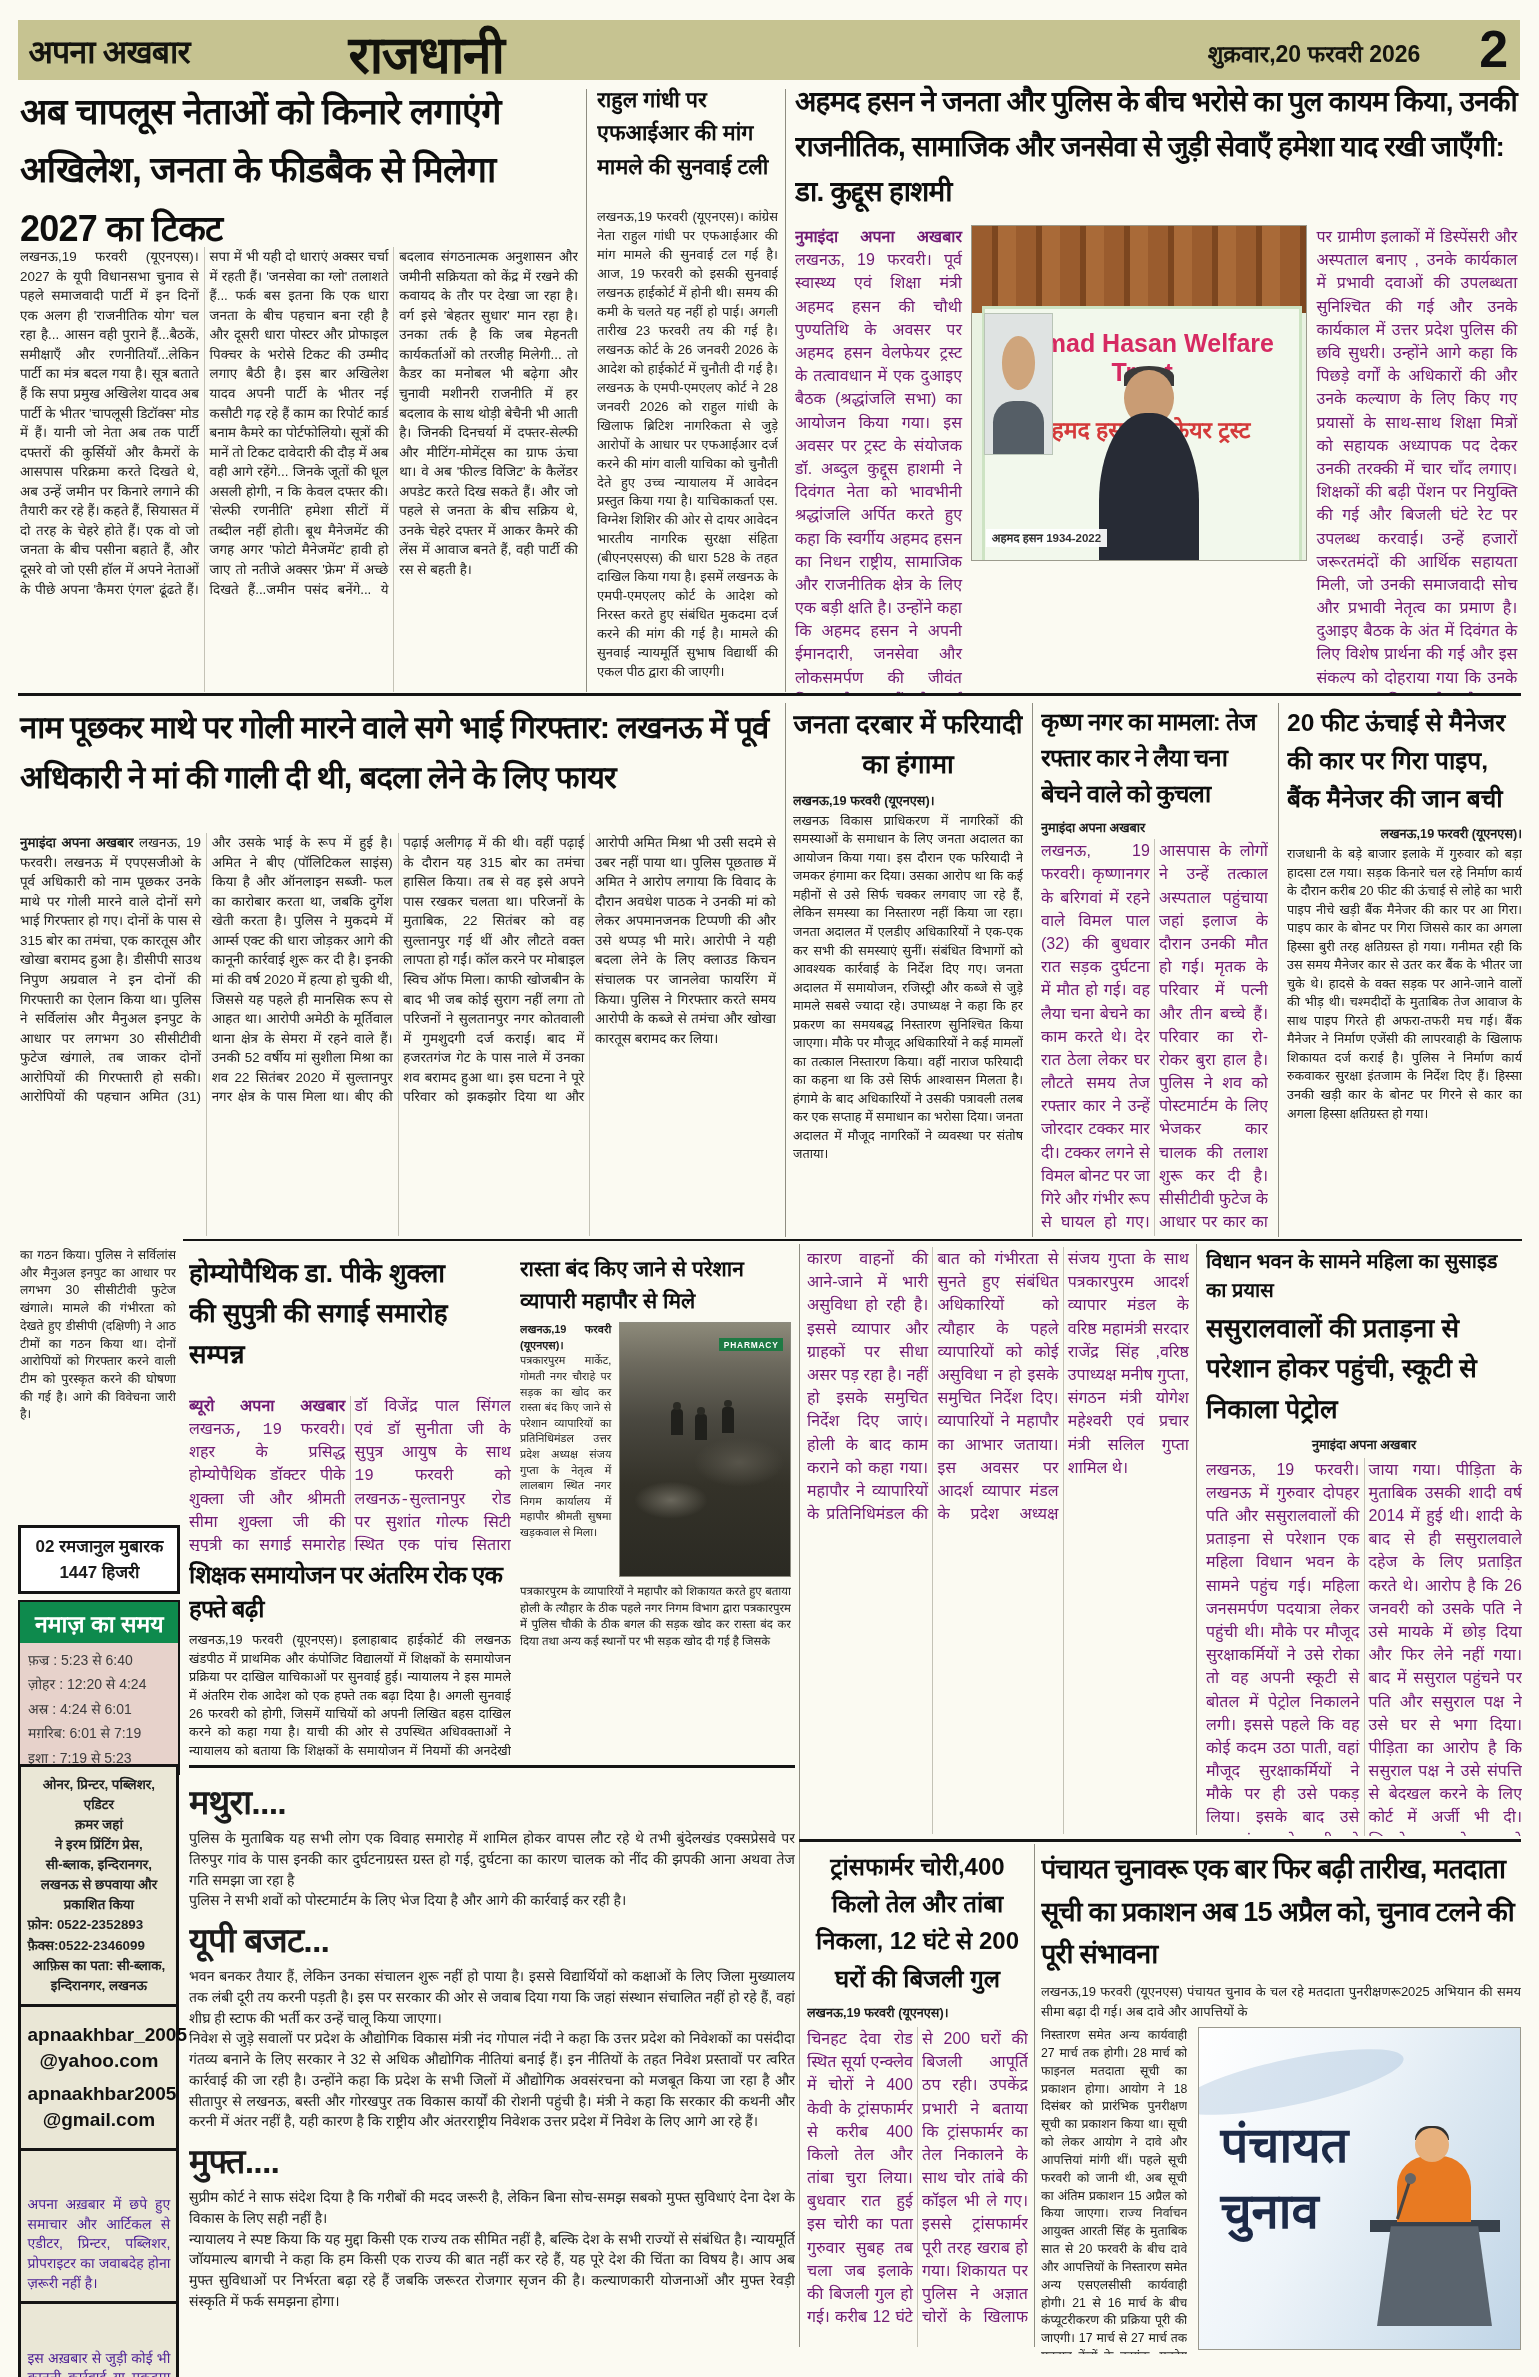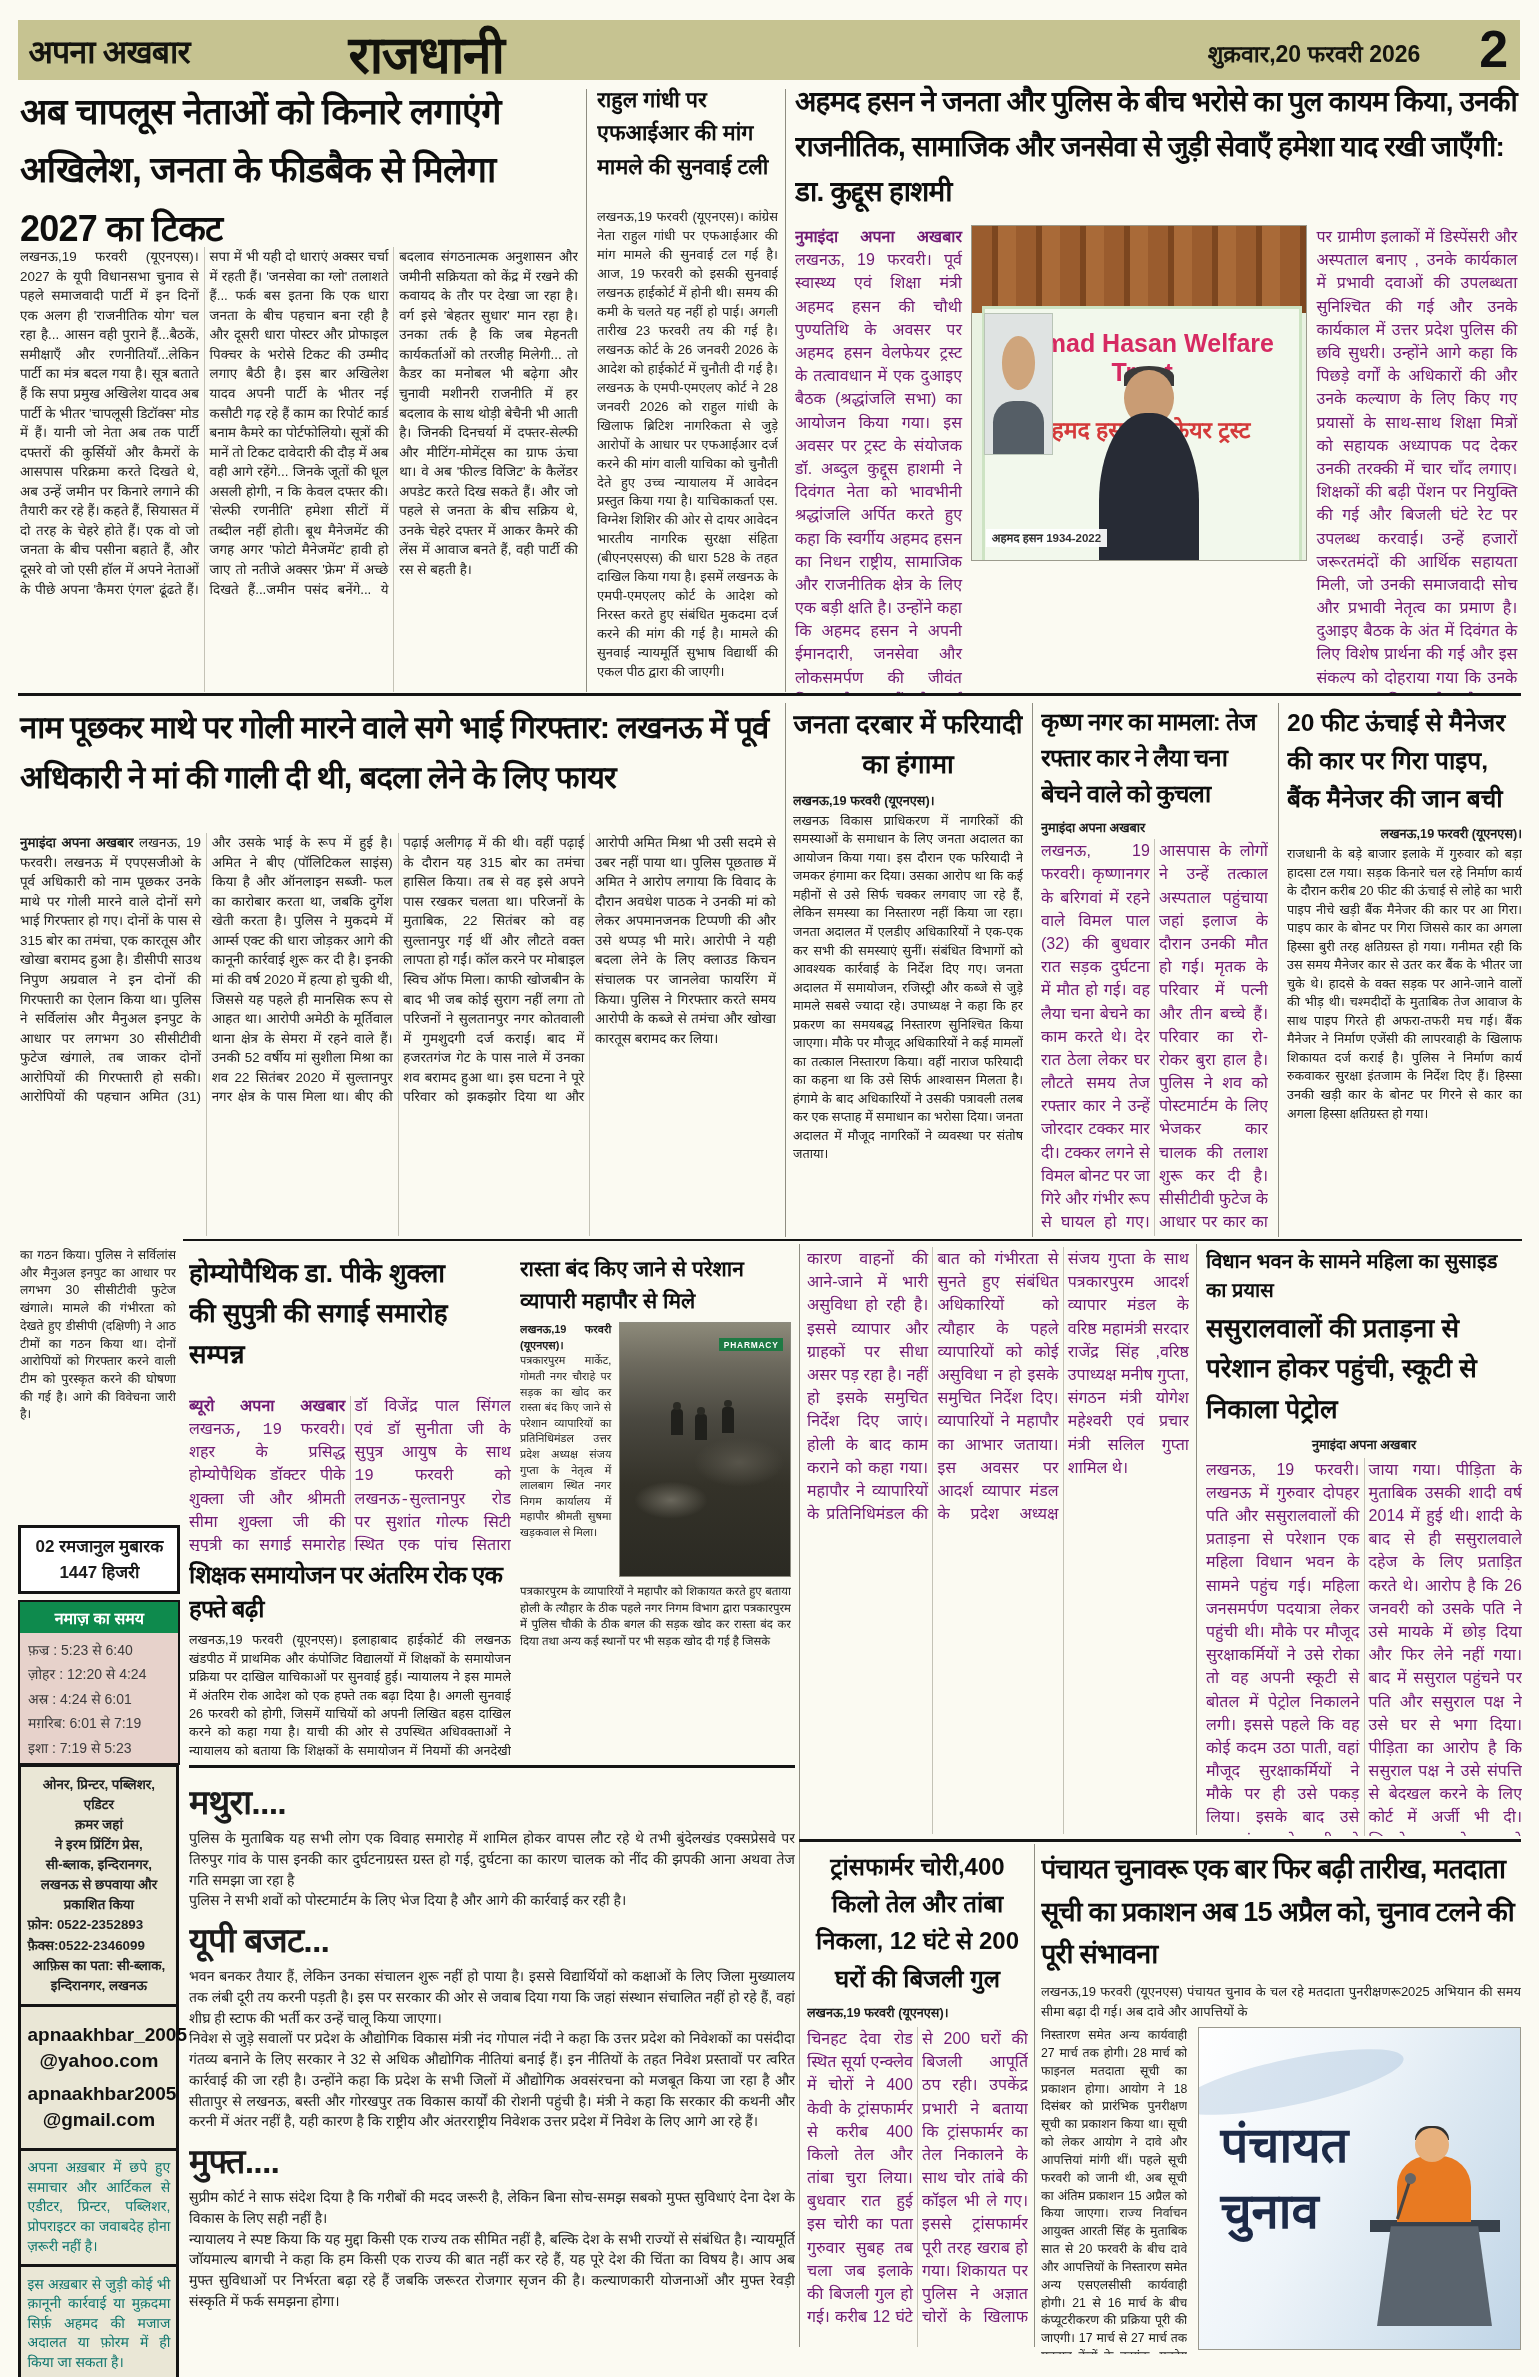--- a/index.html
+++ b/index.html
@@ -111,29 +111,29 @@
   .p-podium-top{position:absolute;right:20px;bottom:117px;width:130px;height:12.3px;background:#38414b;}
   .p-body{position:absolute;right:49px;bottom:127px;width:74px;height:66px;background:#e87a22;border-radius:31px 31px 0 0;}
   .p-head{position:absolute;right:71px;bottom:187px;width:34px;height:34px;background:#e7b07c;border-radius:50%;}
   .p-hair{position:absolute;right:71px;bottom:209px;width:34px;height:14px;background:#31302e;border-radius:17px 17px 0 0;}
   .p-mic{position:absolute;right:115px;bottom:129px;width:3.1px;height:40px;background:#444;transform:rotate(18deg);}
   .p-mic::after{content:"";position:absolute;left:-3.8px;top:-7.7px;width:10.7px;height:10.7px;background:#666;border-radius:50%;}
   
   .hijri{position:absolute;left:18.4px;top:1525px;width:153px;border:3.1px solid #141414;background:#fff;
          text-align:center;font-weight:bold;font-size:17px;line-height:1.5;padding:6.1px 1.5px;}
   .namaz{position:absolute;left:18.4px;top:1600px;width:158px;border:2.3px solid #141414;}
-  .namaz-head{background:#0e8a4d;color:#fff;font-weight:bold;font-size:16px;text-align:center;padding:4.6px 0;}
+  .namaz-head{background:#0e8a4d;color:#fff;font-weight:bold;font-size:23px;text-align:center;padding:4.6px 0;}
   .namaz-rows{background:#e7d2cb;padding:4.6px 0 3.1px 7.7px;}
   .namaz-row{font-size:14px;color:#3c3c3c;line-height:1.75;}
   .pubbox{position:absolute;left:18.4px;top:1764px;width:155px;border:3.1px solid #141414;background:#eae7d6;}
   .pub-sec{padding:7.7px 6.1px;border-top:3.1px solid #141414;}
   .pub-sec:first-child{border-top:none;}
   .pub-line{font-size:13.4px;font-weight:bold;text-align:center;line-height:1.5;color:#222;}
   .email-line{font-size:19px;font-weight:bold;text-align:center;line-height:1.35;margin:7.7px 0;color:#111;}
-  .disc-txt{font-size:14px;line-height:1.4;text-align:justify;color:#0f766e;}
+  .disc-txt{font-size:14px;line-height:1.4;text-align:justify;color:#4c1d95;margin-top:37px;}
 </style>
 </head>
 <body>
 
 <div class="page">
 
   <div class="masthead">
     <div class="brand">अपना अखबार</div>
     <div class="paper-title">राजधानी</div>
     <div class="mast-date">शुक्रवार,20 फरवरी 2026</div>

